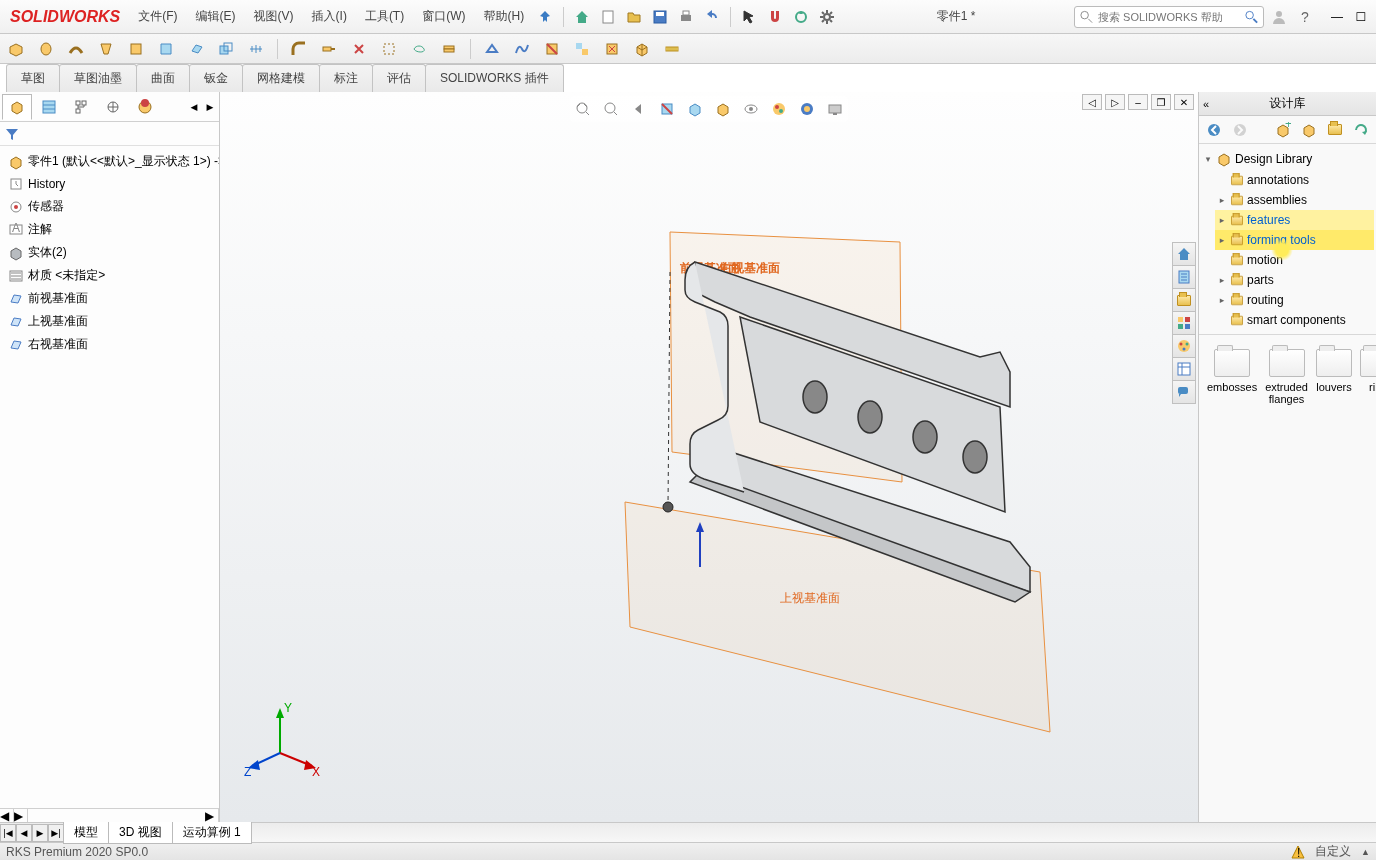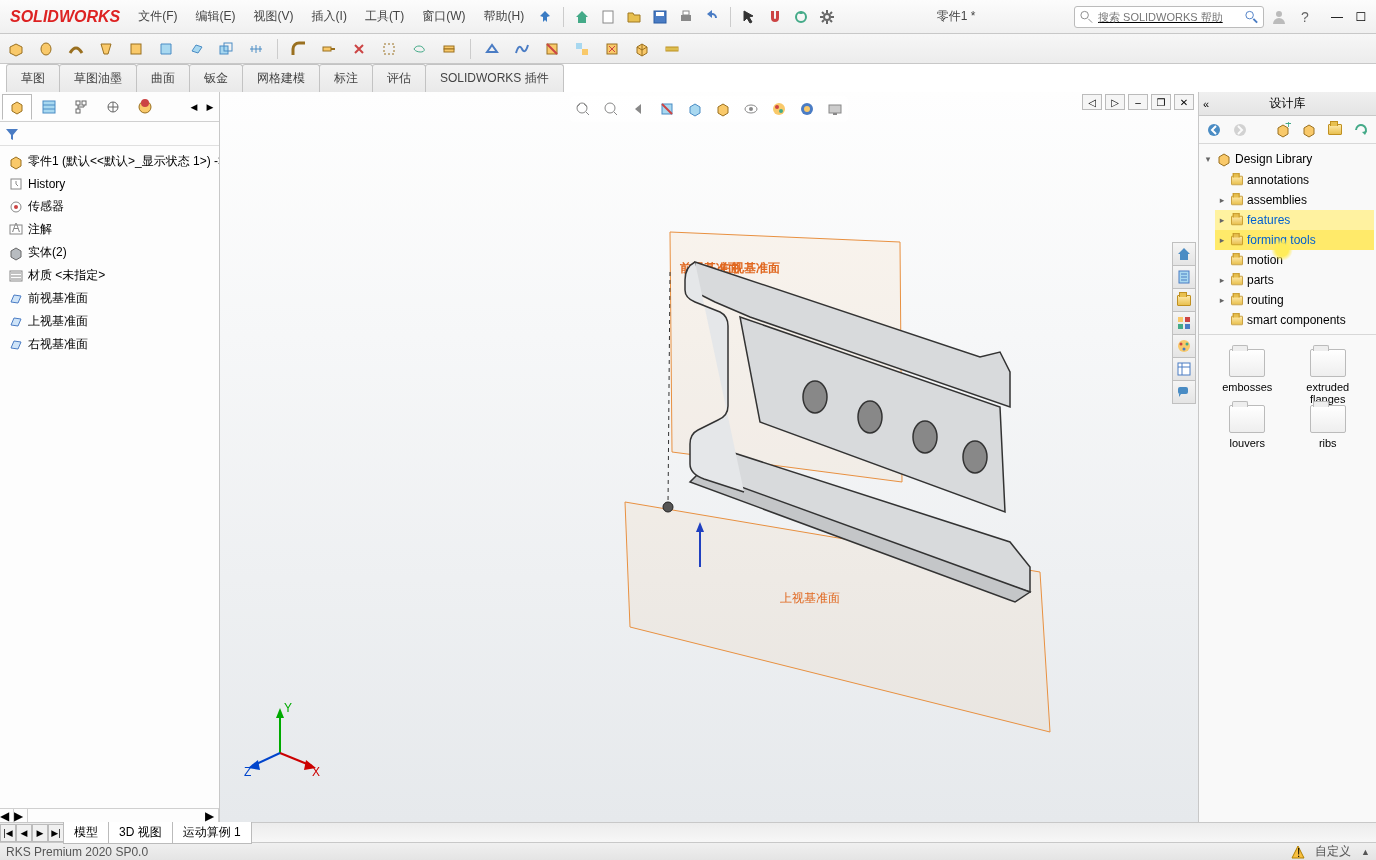--- a/index.html
+++ b/index.html
@@ -5,21 +5,21 @@
 * { margin: 0; padding: 0; box-sizing: border-box; font-family: "Microsoft YaHei", Arial, sans-serif; font-size: 12px; user-select: none; }
 body { width: 1376px; height: 860px; background: #fff; overflow: hidden; position: relative; }
 .topbar { height: 34px; background: linear-gradient(#fcfcfc,#f0f0f0); border-bottom: 1px solid #c8c8c8; display: flex; align-items: center; padding: 0 4px; gap: 4px; justify-content: flex-end; }
 .logo { color: #d22; font-weight: bold; font-style: italic; font-size: 16px; padding: 0 6px; }
 .menu { display: flex; gap: 2px; }
 .menu-item { padding: 3px 8px; color: #444; cursor: pointer; }
 .sep { width: 1px; height: 20px; background: #ccc; margin: 0 3px; }
 .tbtn { width: 22px; height: 22px; display: flex; align-items: center; justify-content: center; cursor: pointer; border-radius: 2px; }
 .tbtn svg { width: 16px; height: 16px; }
 .doc-title { flex: 1; text-align: center; color: #444; }
-.search-box { width: 190px; height: 22px; border: 1px solid #bbb; border-radius: 3px; display: flex; align-items: center; padding: 0 4px; gap: 4px; background: #fff; text-decoration: underline; }
+.search-box { width: 190px; height: 22px; border: 1px solid #bbb; border-radius: 3px; display: flex; align-items: center; padding: 0 4px; gap: 4px; background: #fff; }
 .search-box input { border: none; outline: none; flex: 1; font-size: 11px; color: #888; background: transparent; }
 .win-btns { display: flex; gap: 2px; margin-left: 6px; }
 
 .ribbon { height: 30px; background: linear-gradient(#f7f7f7,#ececec); border-bottom: 1px solid #c8c8c8; display: flex; align-items: center; padding: 0 4px; gap: 6px; }
 .ribbon .tbtn { width: 24px; height: 24px; }
 
 .cmdtabs { height: 28px; background: #fff; display: flex; align-items: end; padding: 0 6px; }
 .cmdtab { padding: 5px 14px; border: 1px solid #c3c3c3; border-bottom: none; background: linear-gradient(#f4f4f4,#e9e9e9); color: #444; margin-right: -1px; font-size: 12px; cursor: pointer; border-radius: 3px 3px 0 0; }
 
 .maingrid { display: flex; height: calc(100% - 34px - 30px - 28px - 20px - 18px); }
@@ -49,21 +49,21 @@
 .rightpanel { width: 178px; background: #f9f9f9; border-left: 1px solid #c8c8c8; display: flex; flex-direction: column; }
 .rp-title { height: 24px; background: linear-gradient(#f0f0f0,#e4e4e4); border-bottom: 1px solid #c8c8c8; display: flex; align-items: center; justify-content: center; position: relative; font-size: 12px; }
 .rp-collapse { position: absolute; left: 4px; font-size: 11px; }
 .rp-tools { height: 28px; display: flex; align-items: center; gap: 4px; padding: 0 4px; border-bottom: 1px solid #d8d8d8; }
 .rp-tree { padding: 4px 2px; border-bottom: 1px solid #d8d8d8; }
 .rp-item { display: flex; align-items: center; gap: 3px; padding: 3px 2px; cursor: pointer; font-size: 11px; }
 .rp-item .caret { width: 10px; text-align: center; color: #666; font-size: 9px; }
 .rp-item.hover { background: #ffea6a; color: #0060d0; }
 .rp-item.hl { color: #0060d0; background: #fff2a0; }
 .rp-cursor {position:absolute; width:22px; height:22px; background:radial-gradient(circle,#ffec5a 40%,rgba(255,236,90,0) 70%); border-radius:50%; pointer-events:none;}
-.rp-grid { flex: 1; display: grid; grid-template-columns: 1fr 1fr; gap: 0; padding: 14px 8px; align-content: start; }
+.rp-grid { flex: 1; display: grid; grid-template-columns: 1fr 1fr 1fr 1fr; gap: 8px; padding: 14px 8px; align-content: start; }
 .rp-gi { display: flex; flex-direction: column; align-items: center; gap: 4px; cursor: pointer; }
 .rp-gi .fld { width: 36px; height: 28px; background: linear-gradient(#fff,#eee); border: 1px solid #bbb; border-radius: 2px; position: relative; }
 .rp-gi .fld::before { content:''; position:absolute; top:-5px; left:2px; width:14px; height:5px; background:#eee; border:1px solid #bbb; border-bottom:none; border-radius:2px 2px 0 0; }
 .rp-gi span { font-size: 11px; text-align: center; }
 
 .btabs { height: 20px; background: linear-gradient(#ececec,#f7f7f7); border-top: 1px solid #c8c8c8; display: flex; align-items: center; }
 .btab-nav { display: flex; }
 .btab-nav div { width: 16px; height: 18px; border: 1px solid #bbb; background: #f0f0f0; display:flex; align-items:center; justify-content:center; font-size:9px; cursor:pointer; }
 .btab { padding: 2px 10px; border: 1px solid #bbb; border-top: none; background: #fff; cursor: pointer; margin-left: -1px; }
 

